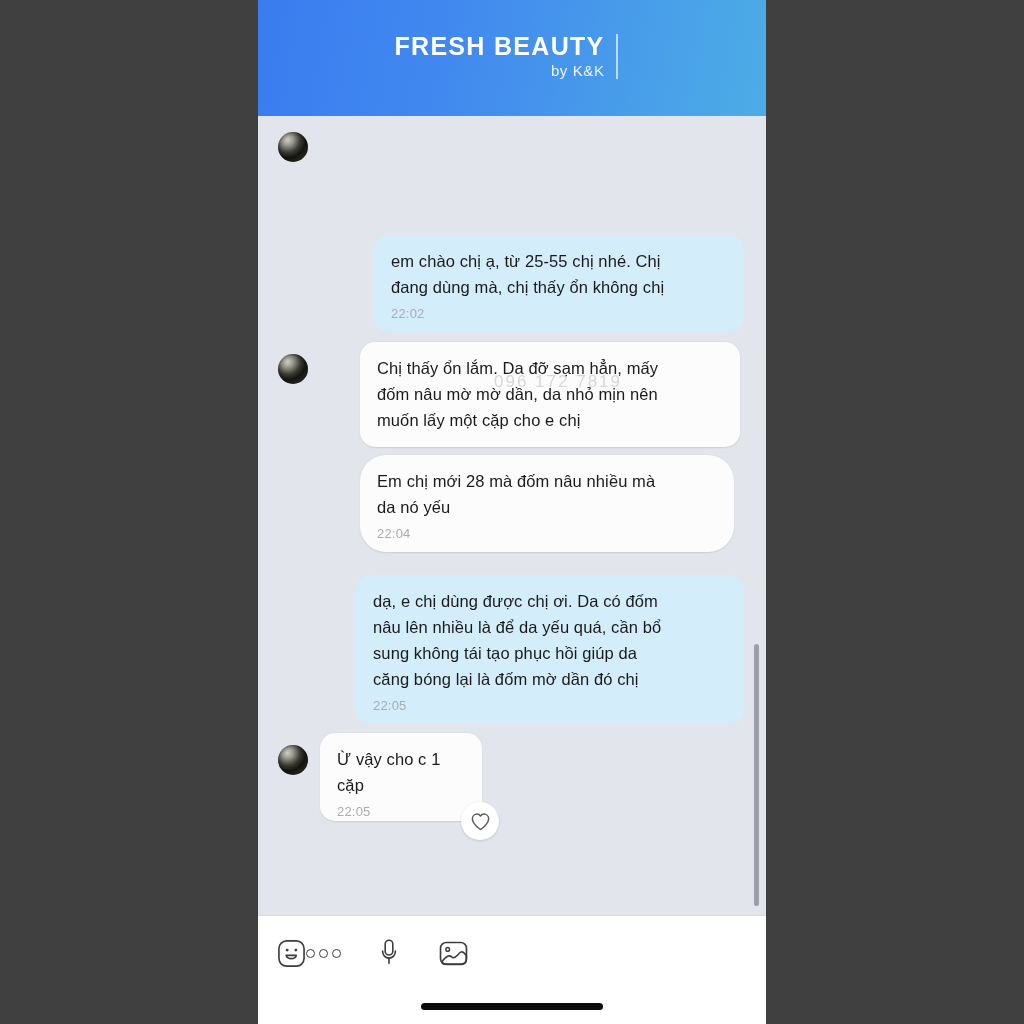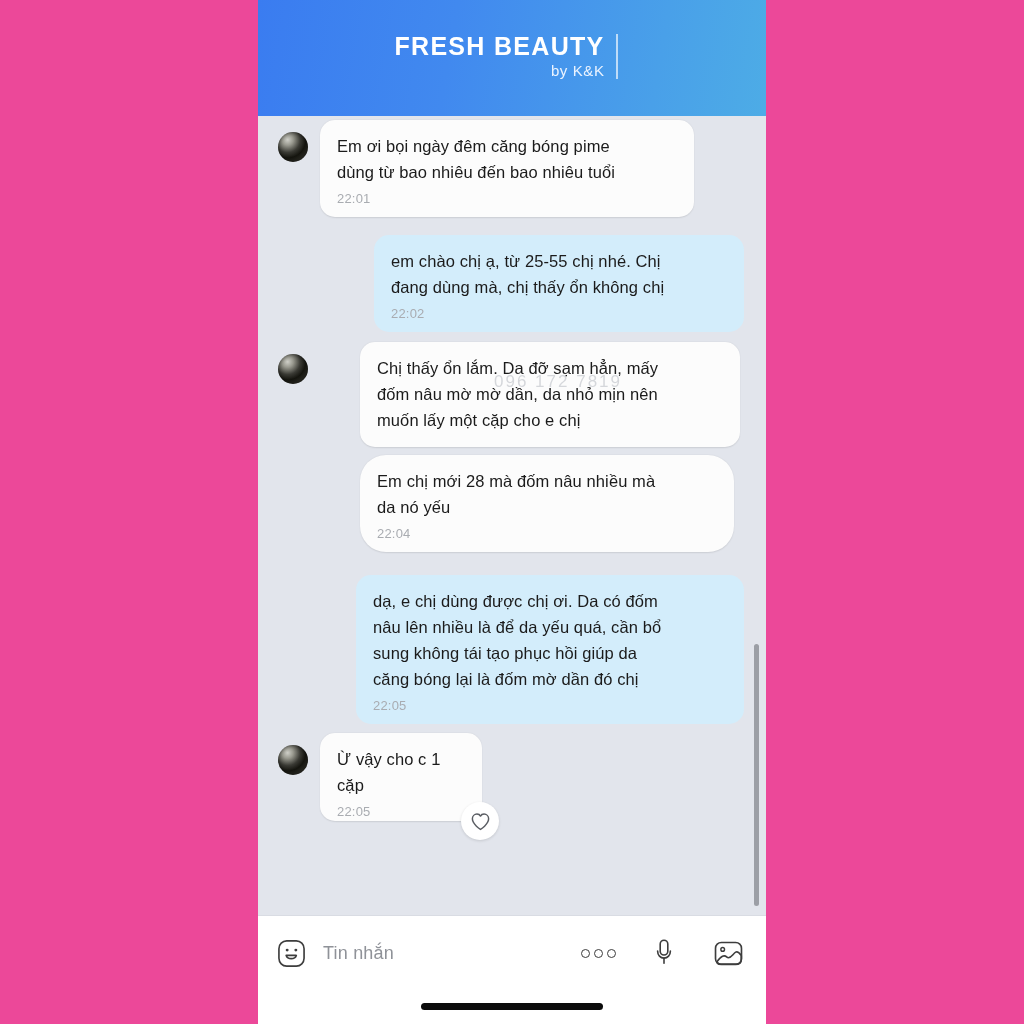--- a/index.html
+++ b/index.html
@@ -11,21 +11,21 @@
     width: 1024px;
     height: 1024px;
     font-family: "Liberation Sans", sans-serif;
     overflow: hidden;
   }
 
   #screenshot {
     position: relative;
     width: 1024px;
     height: 1024px;
-    background: #ec4899;
+    background: #404040;
   }
 
   
   .phone {
     position: absolute;
     left: 258px;
     top: 0;
     width: 508px;
     height: 1024px;
     background: #e2e5ec;
@@ -286,27 +286,20 @@
         <div class="banner-divider"></div>
         <div class="store">
         </div>
       </div>
     </div>
 
     <div class="chat">
 
       <div class="msg-row left" style="top:4px;">
         <div class="avatar"></div>
-        <div class="bubble-stack">
-          <div class="bubble in" style="width:374px;">
-            <div class="bubble-text">Em ơi bọi ngày đêm căng bóng pime
-dùng từ bao nhiêu đến bao nhiêu tuổi</div>
-            <div class="bubble-time">22:01</div>
-          </div>
-        </div>
       </div>
 
       <div class="msg-row right" style="top:119px;padding-left:32px;">
         <div class="bubble-stack right">
           <div class="bubble out" style="width:370px;">
             <div class="bubble-text">em chào chị ạ, từ 25-55 chị nhé. Chị
 đang dùng mà, chị thấy ổn không chị</div>
             <div class="bubble-time">22:02</div>
           </div>
         </div>
@@ -366,21 +359,20 @@
 
         <div class="emoji-btn">
           <svg width="29" height="29" viewBox="0 0 30 30">
             <rect x="2" y="2" width="26" height="26" rx="8" ry="8" fill="none" stroke="#3d3d3d" stroke-width="1.7"></rect>
             <circle cx="10.5" cy="11.5" r="1.5" fill="#3d3d3d"></circle>
             <circle cx="19.5" cy="11.5" r="1.5" fill="#3d3d3d"></circle>
             <path d="M9.5 17 C11 21.5 18.5 21.5 20 17 Z" fill="none" stroke="#3d3d3d" stroke-width="1.7" stroke-linejoin="round"></path>
           </svg>
         </div>
 
-        <div class="msg-placeholder">Tin nhắn</div>
 
         <div class="dots-btn">
           <span class="dot"></span>
           <span class="dot"></span>
           <span class="dot"></span>
         </div>
 
         <div class="mic-btn">
           <svg width="22" height="31" viewBox="0 0 22 31">
             <path d="M11 2.2 C13.1 2.2 14.8 3.9 14.8 6.0 L14.8 13.2 C14.8 15.3 13.1 17.0 11 17.0 C8.9 17.0 7.2 15.3 7.2 13.2 L7.2 6.0 C7.2 3.9 8.9 2.2 11 2.2 Z" fill="none" stroke="#3d3d3d" stroke-width="1.6"></path>

